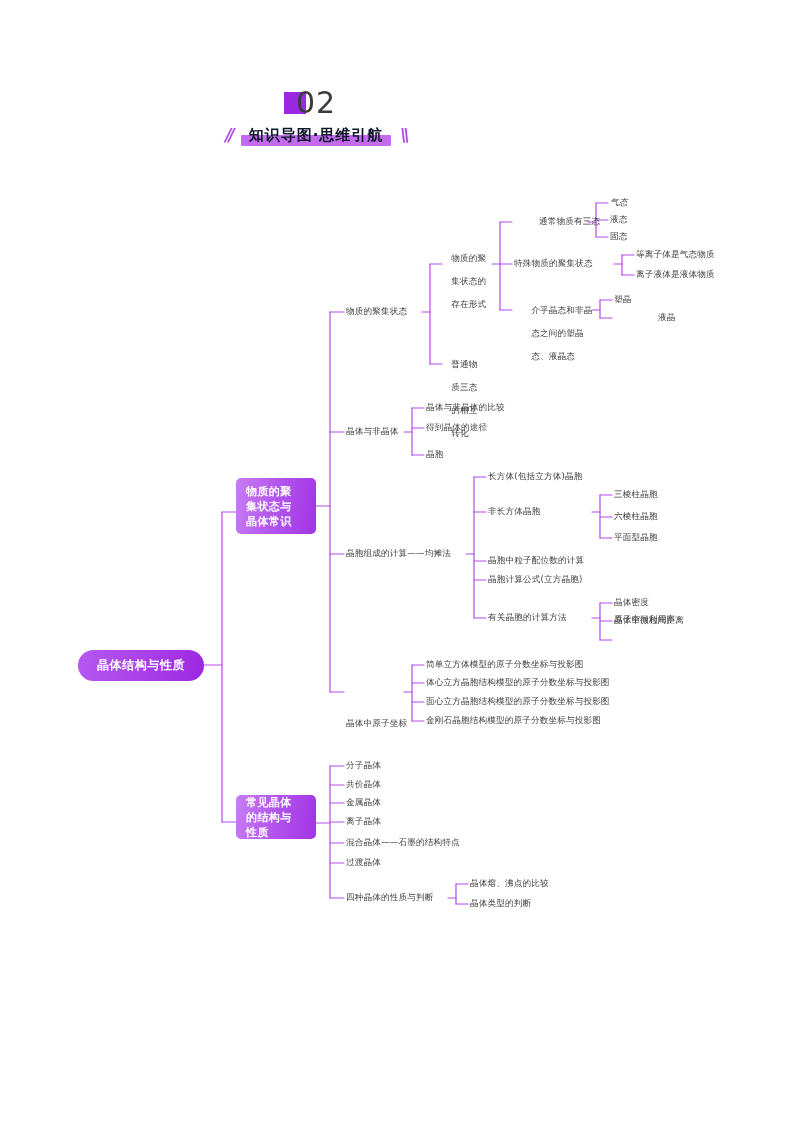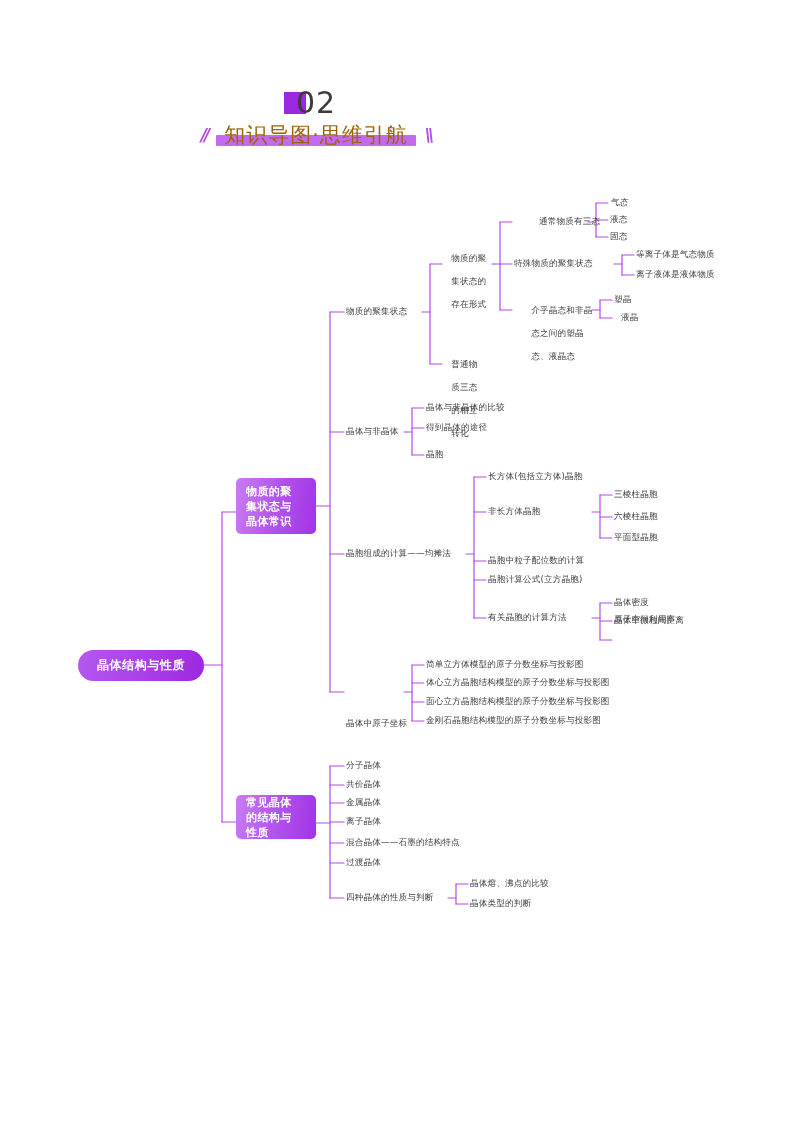--- a/index.html
+++ b/index.html
@@ -13,21 +13,21 @@
   
   .header{position:absolute;left:0;top:86px;width:632px;text-align:center;}
   .hdr-num-wrap{position:relative;display:inline-block;height:34px;}
   .hdr-sq{position:absolute;left:-12px;top:6px;width:22px;height:22px;background:#9c27e0;}
   .hdr-num{position:relative;font-size:30px;font-weight:400;color:#3b3b3b;letter-spacing:1px;
            font-family:"DejaVu Sans","Liberation Sans",sans-serif;line-height:34px;}
   .hdr-title-row{position:relative;margin-top:2px;display:flex;align-items:center;justify-content:center;gap:9px;}
   .slash{display:inline-block;color:#b24de8;font-size:17px;font-weight:700;font-style:italic;letter-spacing:-3px;}
   .hdr-title-box{position:relative;display:inline-block;padding:0 8px;}
   .hdr-bar{position:absolute;left:0;right:0;bottom:2px;height:11px;background:#c46af0;border-radius:1px;}
-  .hdr-title{position:relative;font-size:21px;font-weight:400;color:#a16207;letter-spacing:1px;line-height:26px;}
+  .hdr-title{position:relative;font-size:15px;font-weight:700;color:#0f172a;letter-spacing:1px;line-height:26px;}
 
   
   .map{position:absolute;left:0;top:0;width:794px;height:1123px;}
   .map svg{position:absolute;left:0;top:0;}
 
   
   .node{position:absolute;box-sizing:border-box;}
   .root-node{
     left:78px;top:650px;width:126px;height:31px;border-radius:16px;
     background:linear-gradient(100deg,#b558ef 0%,#a93fe8 55%,#9c27e0 100%);
@@ -210,21 +210,21 @@
     <div class="lbl" style="left:514px;top:258px;">特殊物质的聚集状态</div>
     <div class="lbl" style="left:636px;top:249px;">等离子体是气态物质</div>
     <div class="lbl" style="left:636px;top:269px;">离子液体是液体物质</div>
 
     <div class="lbl" style="left:514px;top:293px;">
       <span>介乎晶态和非晶</span><br>
       <span>态之间的塑晶</span><br>
       <span>态、液晶态</span>
     </div>
     <div class="lbl" style="left:614px;top:294px;">塑晶</div>
-    <div class="lbl" style="left:577px;top:312px;padding-left:44px;">液晶</div>
+    <div class="lbl" style="left:614px;top:312px;padding-left:44px;">液晶</div>
 
     <div class="lbl" style="left:426px;top:402px;">晶体与非晶体的比较</div>
     <div class="lbl" style="left:426px;top:422px;">得到晶体的途径</div>
     <div class="lbl" style="left:426px;top:449px;">晶胞</div>
 
     <div class="lbl" style="left:488px;top:471px;">长方体(包括立方体)晶胞</div>
     <div class="lbl" style="left:488px;top:506px;">非长方体晶胞</div>
     <div class="lbl" style="left:614px;top:489px;">三棱柱晶胞</div>
     <div class="lbl" style="left:614px;top:511px;">六棱柱晶胞</div>
     <div class="lbl" style="left:614px;top:532px;">平面型晶胞</div>

